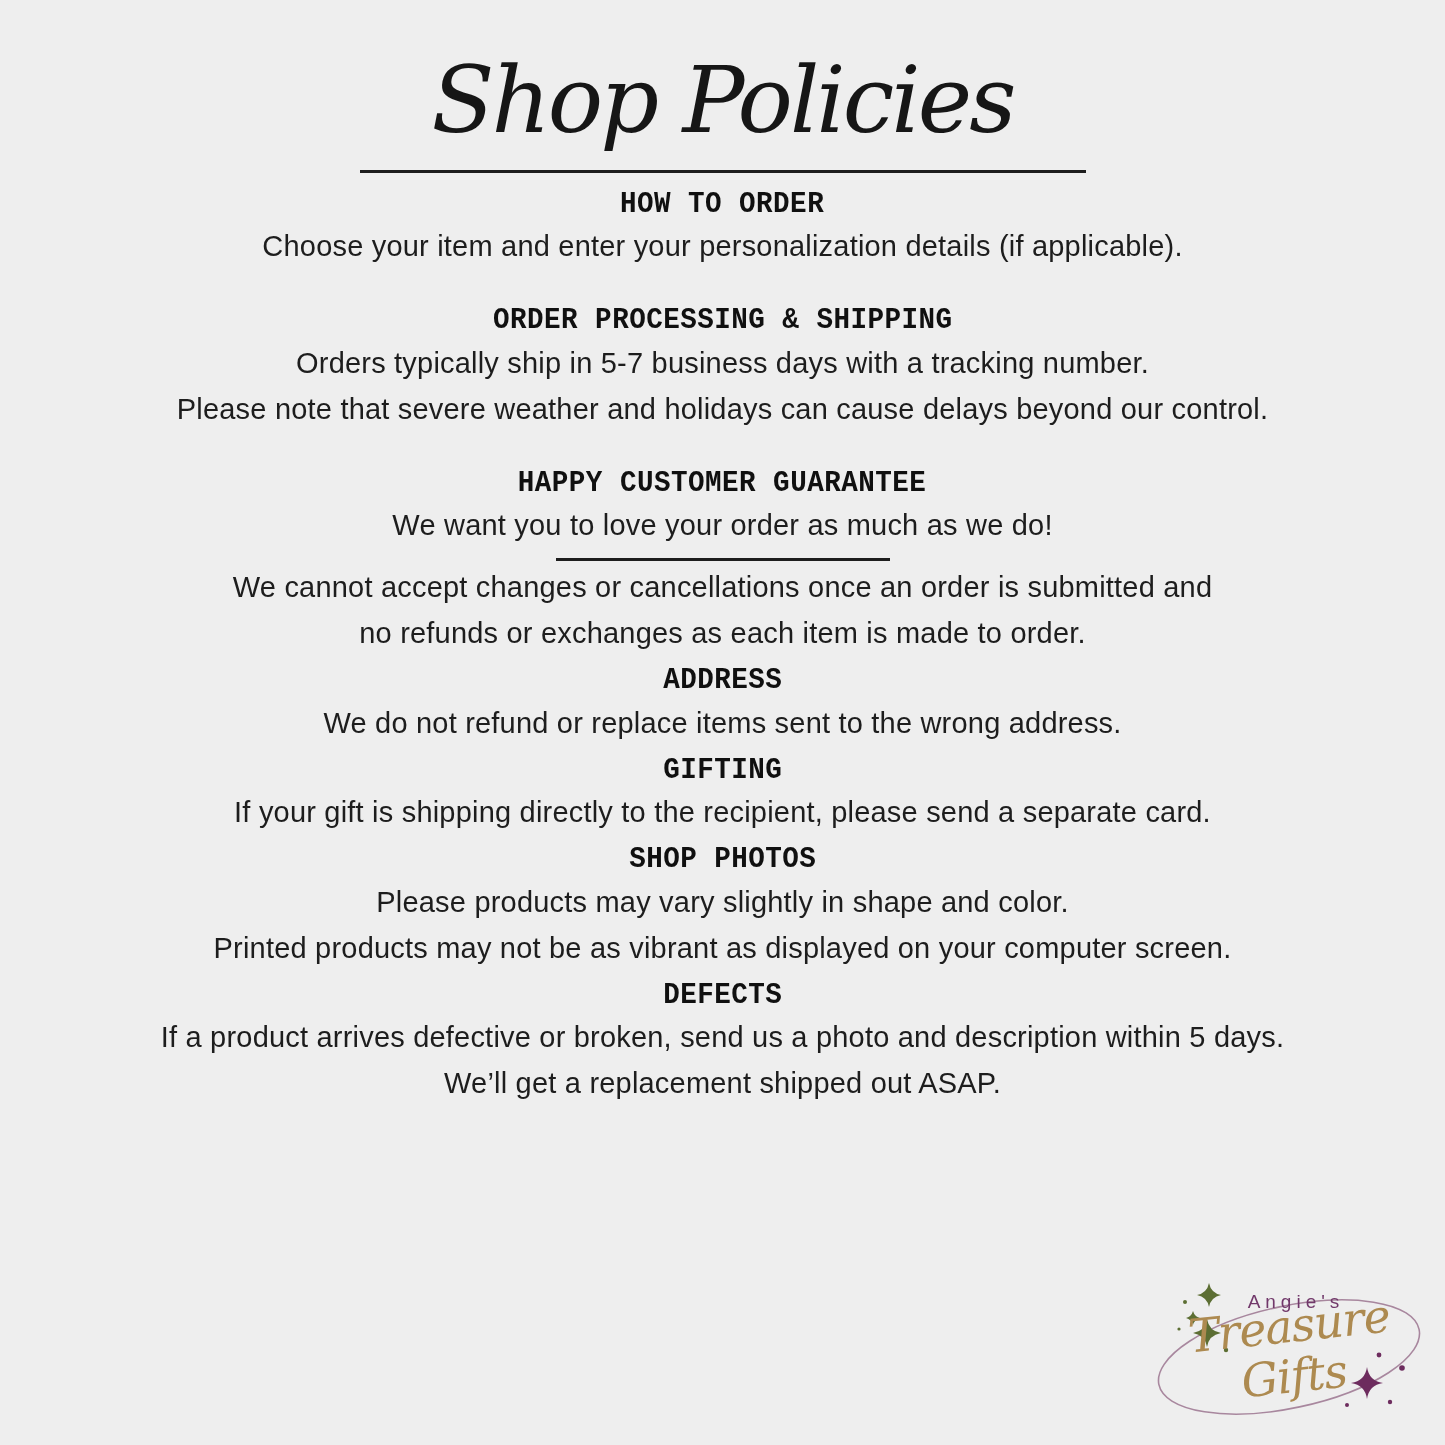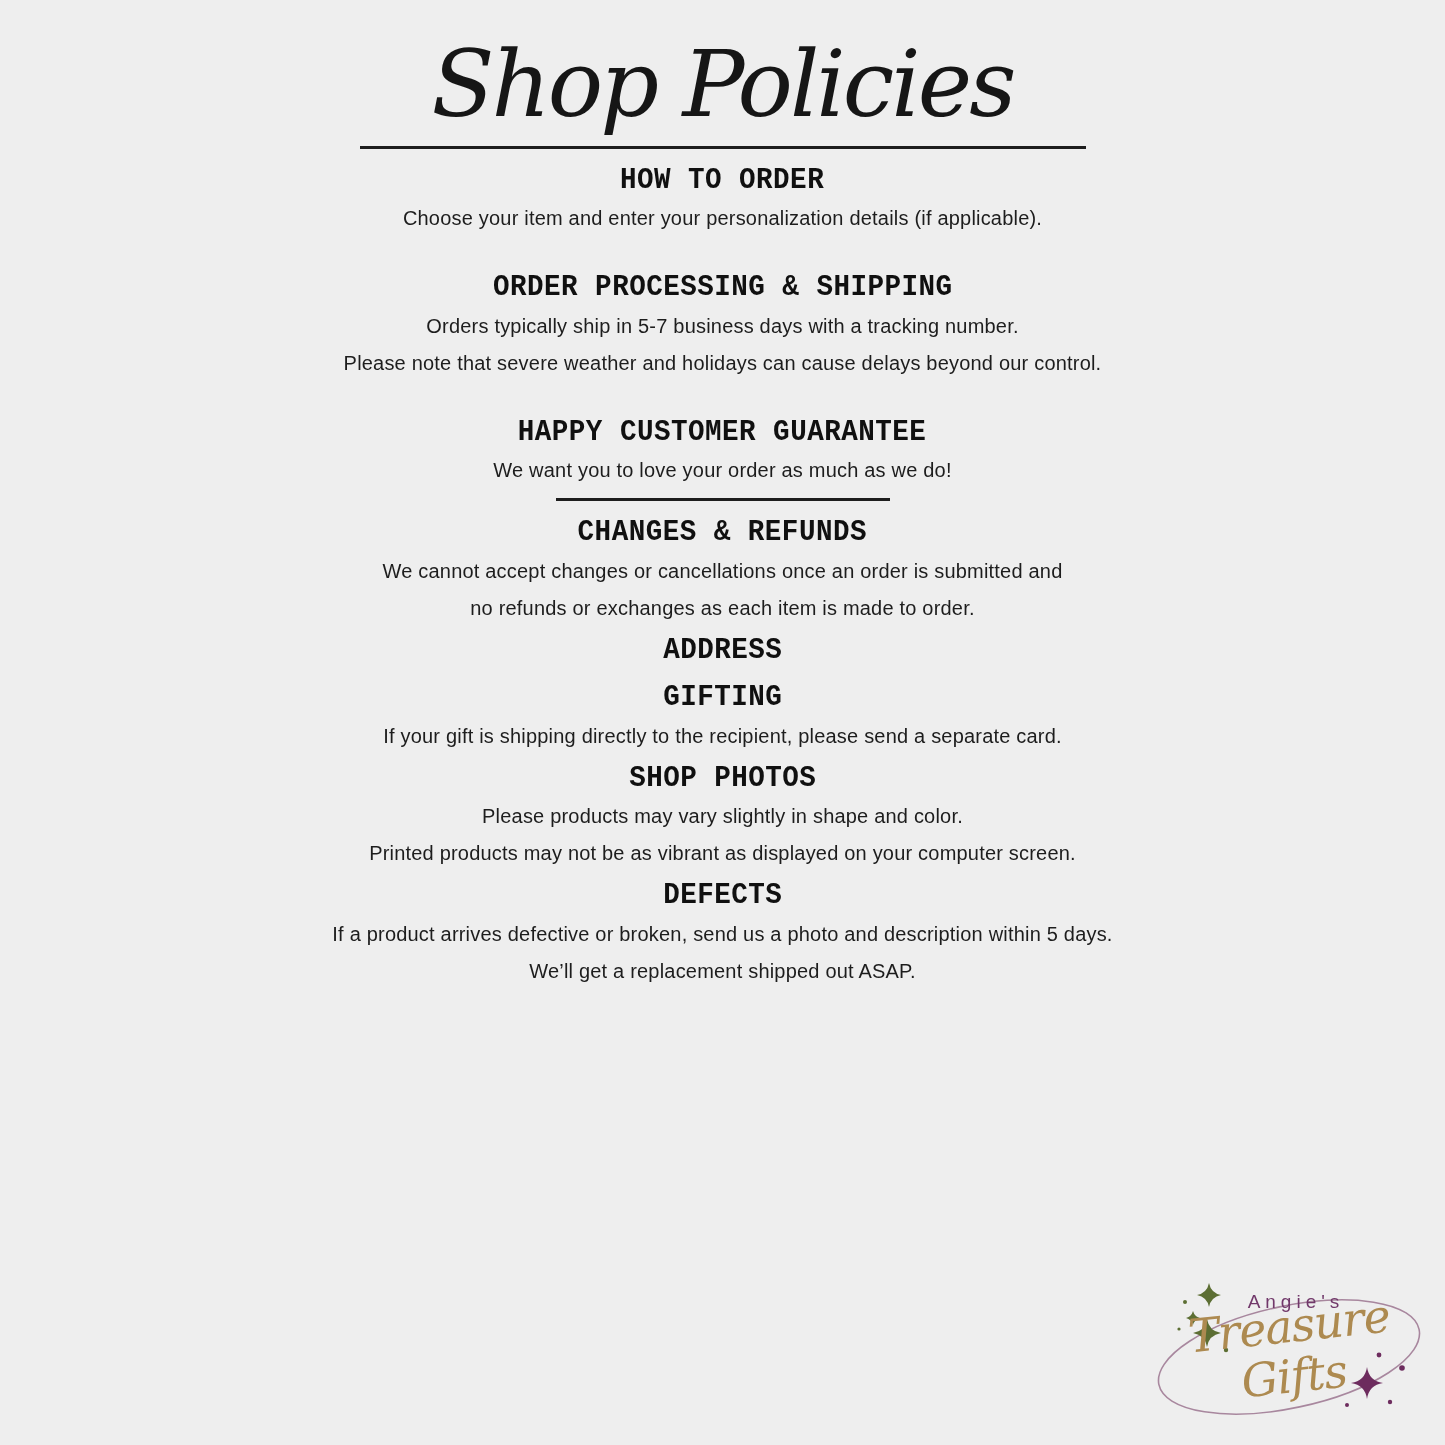--- a/index.html
+++ b/index.html
@@ -12,21 +12,21 @@
     text-align:center;
     overflow:hidden;
     margin:0 auto;
   }
   .script-title {
     font-family:"DejaVu Serif", serif;
     font-style:italic;
     font-weight:500;
     font-size:92px;
     line-height:1.15;
-    margin:0;
+    margin:16px;
     padding-top:32px;
     letter-spacing:-3px;
     color:#161616;
     text-align:center;
   }
   .title-underline {
     width:726px; height:3px;
     background:#1d1d1d;
     margin:8px auto 0 auto;
   }
@@ -37,21 +37,21 @@
     margin:16px 0 12px 0;
     line-height:1.05;
     font-family:Liberation Mono, monospace;
   }
   .cond {
     display:inline-block;
     transform:scaleX(0.92);
     letter-spacing:0.5px;
   }
   .line {
-    font-size:20px;
+    font-size:29px;
     line-height:1.0;
     margin:12px auto 17px auto;
     white-space:nowrap;
     letter-spacing:0.2px;
     color:#1d1d1d;
   }
   .gap-lg { margin-top:44px; }
   .short-divider {
     width:334px; height:3px;
     background:#1d1d1d;
@@ -114,27 +114,27 @@
   </section>
 
   <section class="gap-lg">
     <h2><span class="cond">HAPPY CUSTOMER GUARANTEE</span></h2>
     <p class="line">We want you to love your order as much as we do!</p>
   </section>
 
   <div class="short-divider"></div>
 
   <section>
-    <h2><span class="cond">CHANGES &amp; REFUNDS</span></h2>
     <p class="line">We cannot accept changes or cancellations once an order is submitted and</p>
     <p class="line">no refunds or exchanges as each item is made to order.</p>
   </section>
 
   <section>
     <h2><span class="cond">ADDRESS</span></h2>
+    <p class="line">We do not refund or replace items sent to the wrong address.</p>
   </section>
 
   <section>
     <h2><span class="cond">GIFTING</span></h2>
     <p class="line">If your gift is shipping directly to the recipient, please send a separate card.</p>
   </section>
 
   <section>
     <h2><span class="cond">SHOP PHOTOS</span></h2>
     <p class="line">Please products may vary slightly in shape and color.</p>

